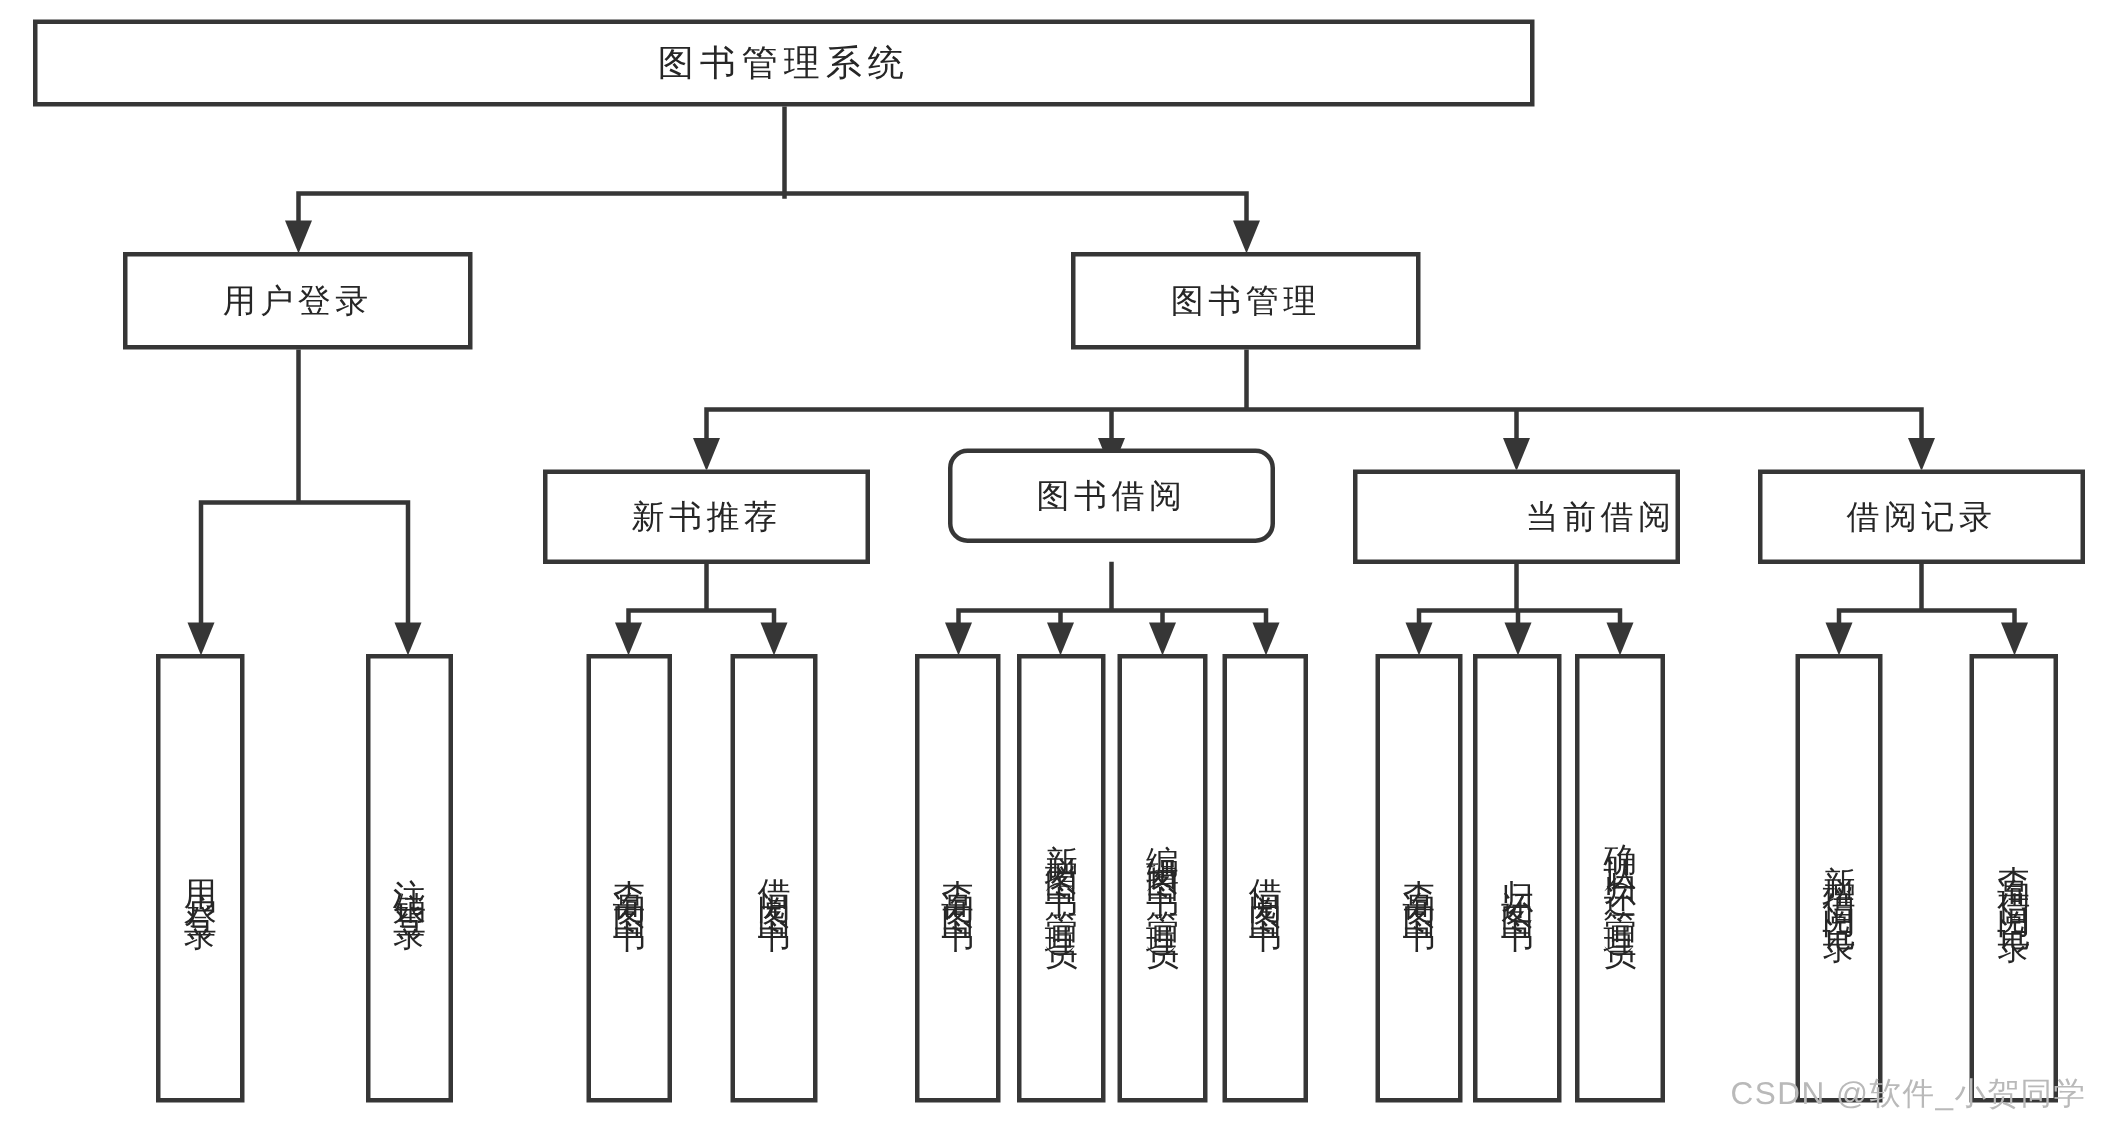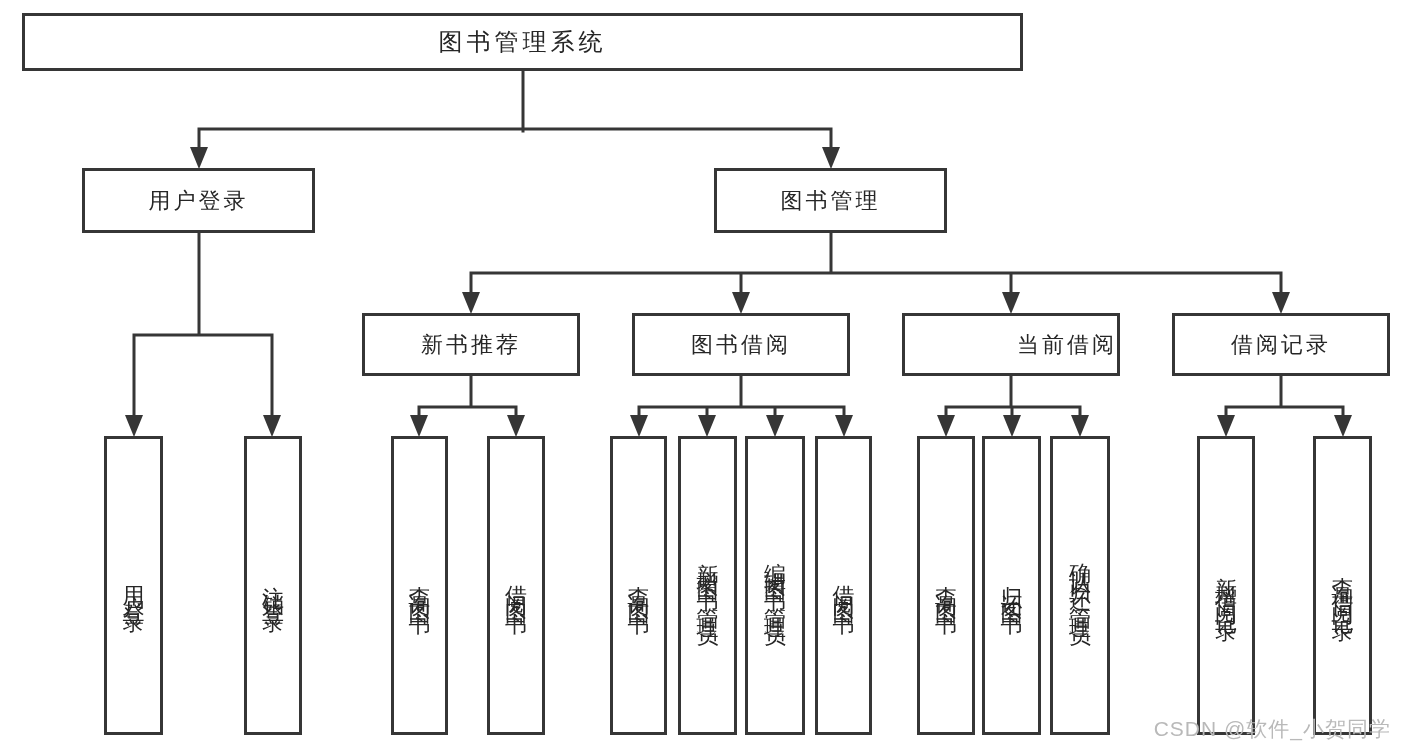--- a/index.html
+++ b/index.html
@@ -107,21 +107,21 @@
   <div class="node h-label" style="left:82px; top:168px; width:233px; height:65px;">
     <span>用户登录</span>
   </div>
   <div class="node h-label" style="left:362px; top:313px; width:218px; height:63px;">
     <span>新书推荐</span>
   </div>
 
   <div class="node h-label" style="left:714px; top:168px; width:233px; height:65px;">
     <span>图书管理</span>
   </div>
-  <div class="node h-label" style="left:632px; top:313px; width:218px; height:63px;">
+  <div class="node h-label" style="left:632px; top:299px; width:218px; height:63px;border-radius:13px;">
     <span>图书借阅</span>
   </div>
   <div class="node h-label" style="left:902px; top:313px; width:218px; height:63px;justify-content:flex-end;">
     <span>当前借阅</span>
   </div>
   <div class="node h-label" style="left:1172px; top:313px; width:218px; height:63px;">
     <span>借阅记录</span>
   </div>
 
   <div class="node leaf" style="left:104px; top:436px; width:59px; height:299px;">

